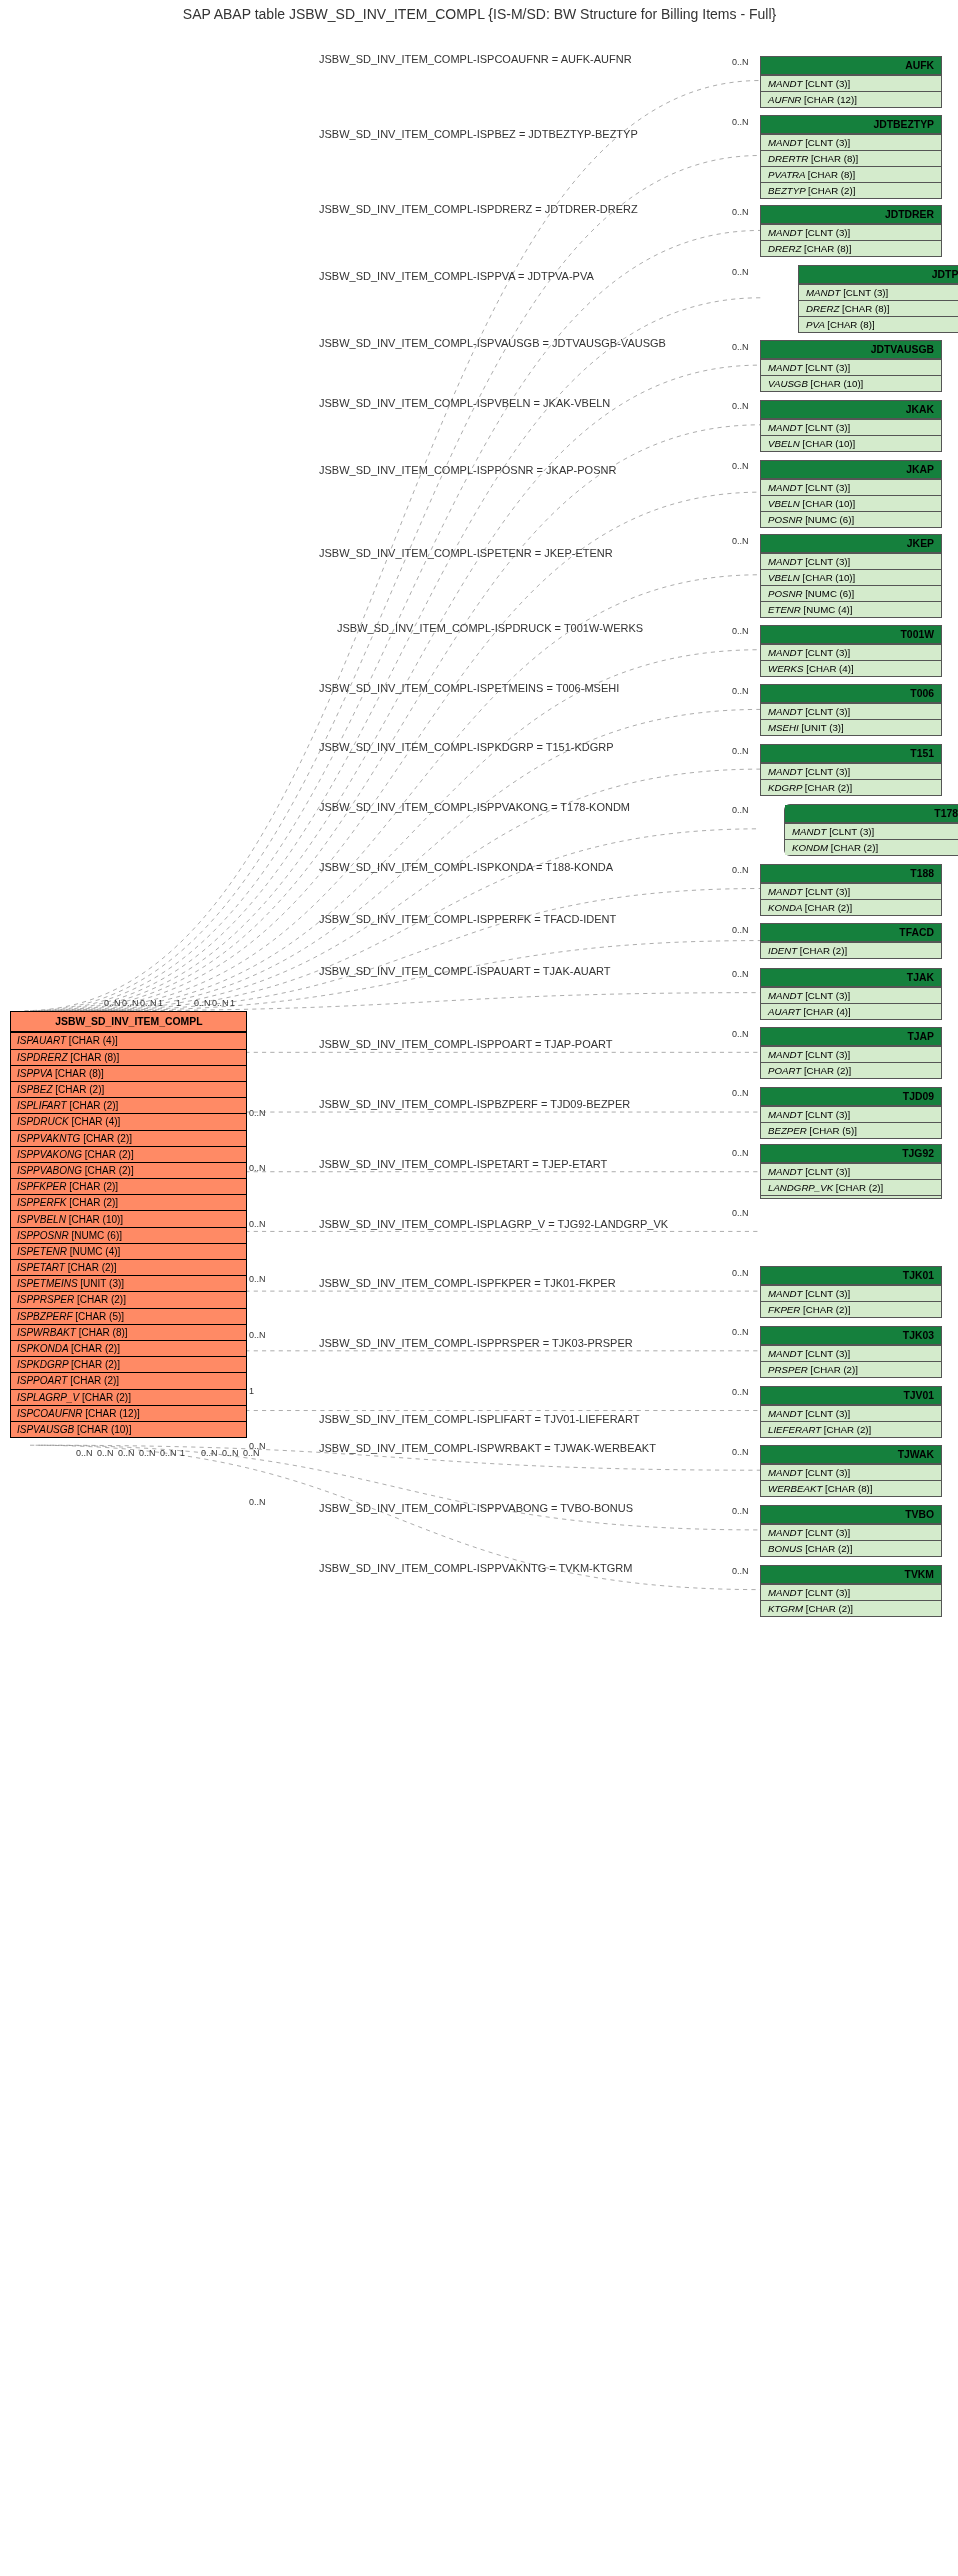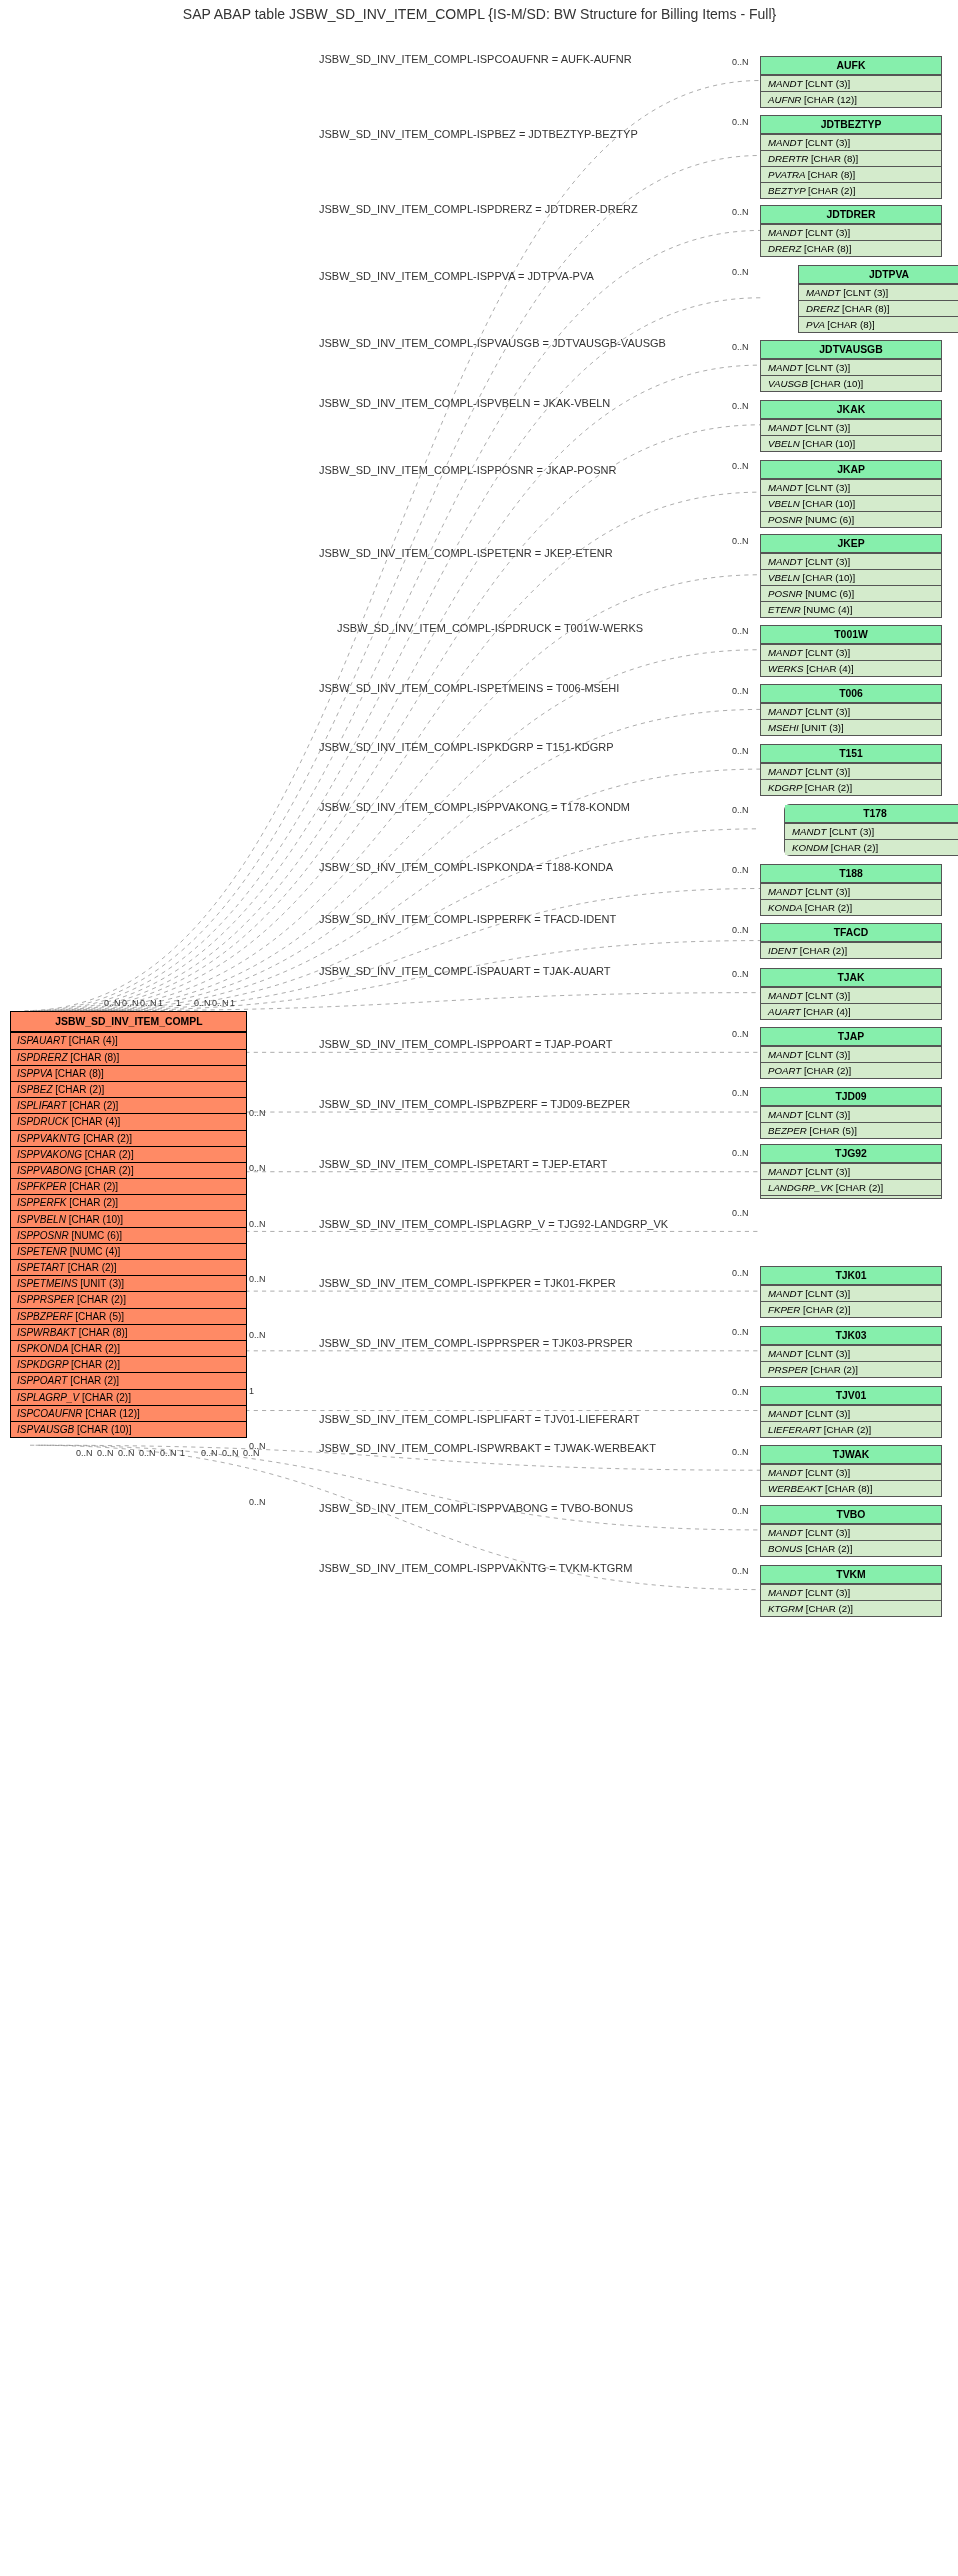--- a/index.html
+++ b/index.html
@@ -72,21 +72,21 @@
   }
   .main-row {
     background: #ff8a65;
     padding: 2.1px 5.6px;
     border-top: 0.7px solid #000;
     font-style: italic;
     white-space: nowrap;
   }
   .fname { font-style: italic; }
   .ftype { font-style: normal; }
-  .green-header { background: #86efac; }
+  .green-header { background: #15803d; text-align: right; }
   .green-row { background: #d4ebcc; font-style: italic; }
   svg.edges {
     position: absolute;
     left: 0; top: 0;
     width: 959px; height: 2576px;
     pointer-events: none;
   }
 </style>
 </head>
 <body>

